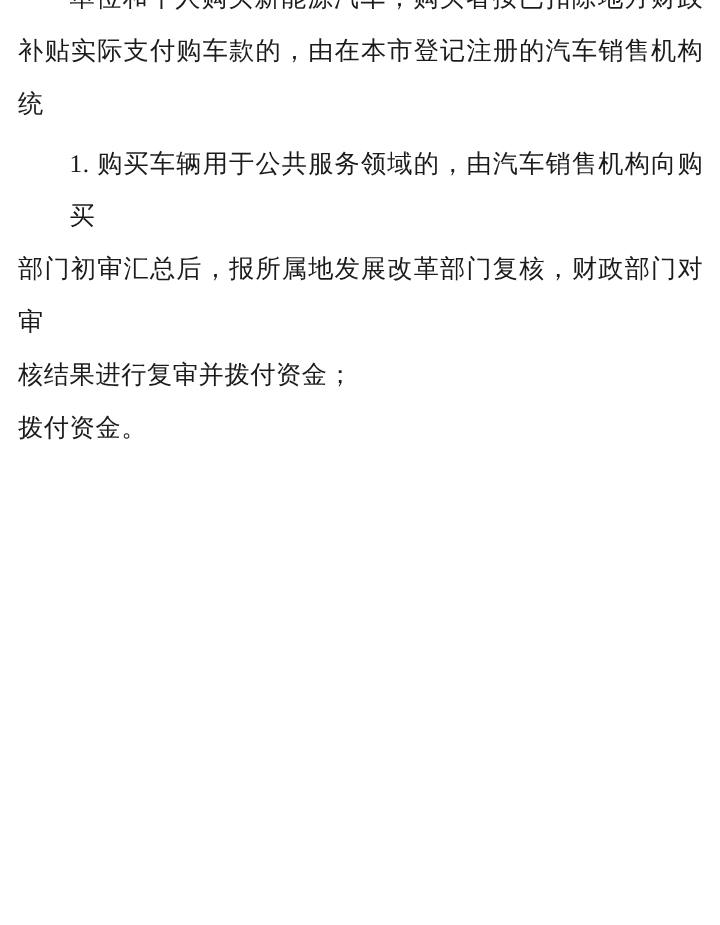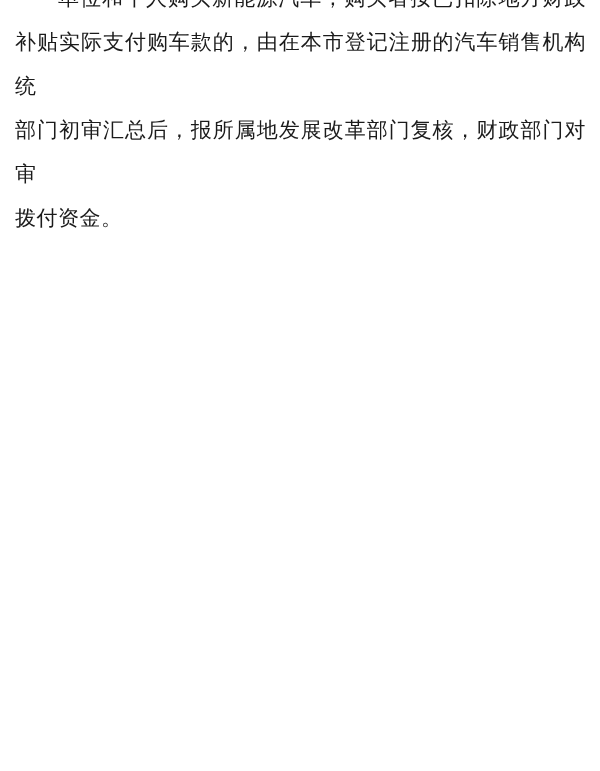--- a/index.html
+++ b/index.html
@@ -42,18 +42,20 @@
 </style>
 </head>
 <body>
 
 <div class="page">
   <div class="text-block">
 
     <div class="line fill indent">单位和个人购买新能源汽车，购买者按已扣除地方财政</div>
     <div class="line fill">补贴实际支付购车款的，由在本市登记注册的汽车销售机构统</div>
 
+    <div class="line fill indent gap">1. 购买车辆用于公共服务领域的，由汽车销售机构向购买</div>
     <div class="line fill">部门初审汇总后，报所属地发展改革部门复核，财政部门对审</div>
+    <div class="line">核结果进行复审并拨付资金；</div>
 
     <div class="line">拨付资金。</div>
 
   </div>
 </div>
 
 </body></html>

